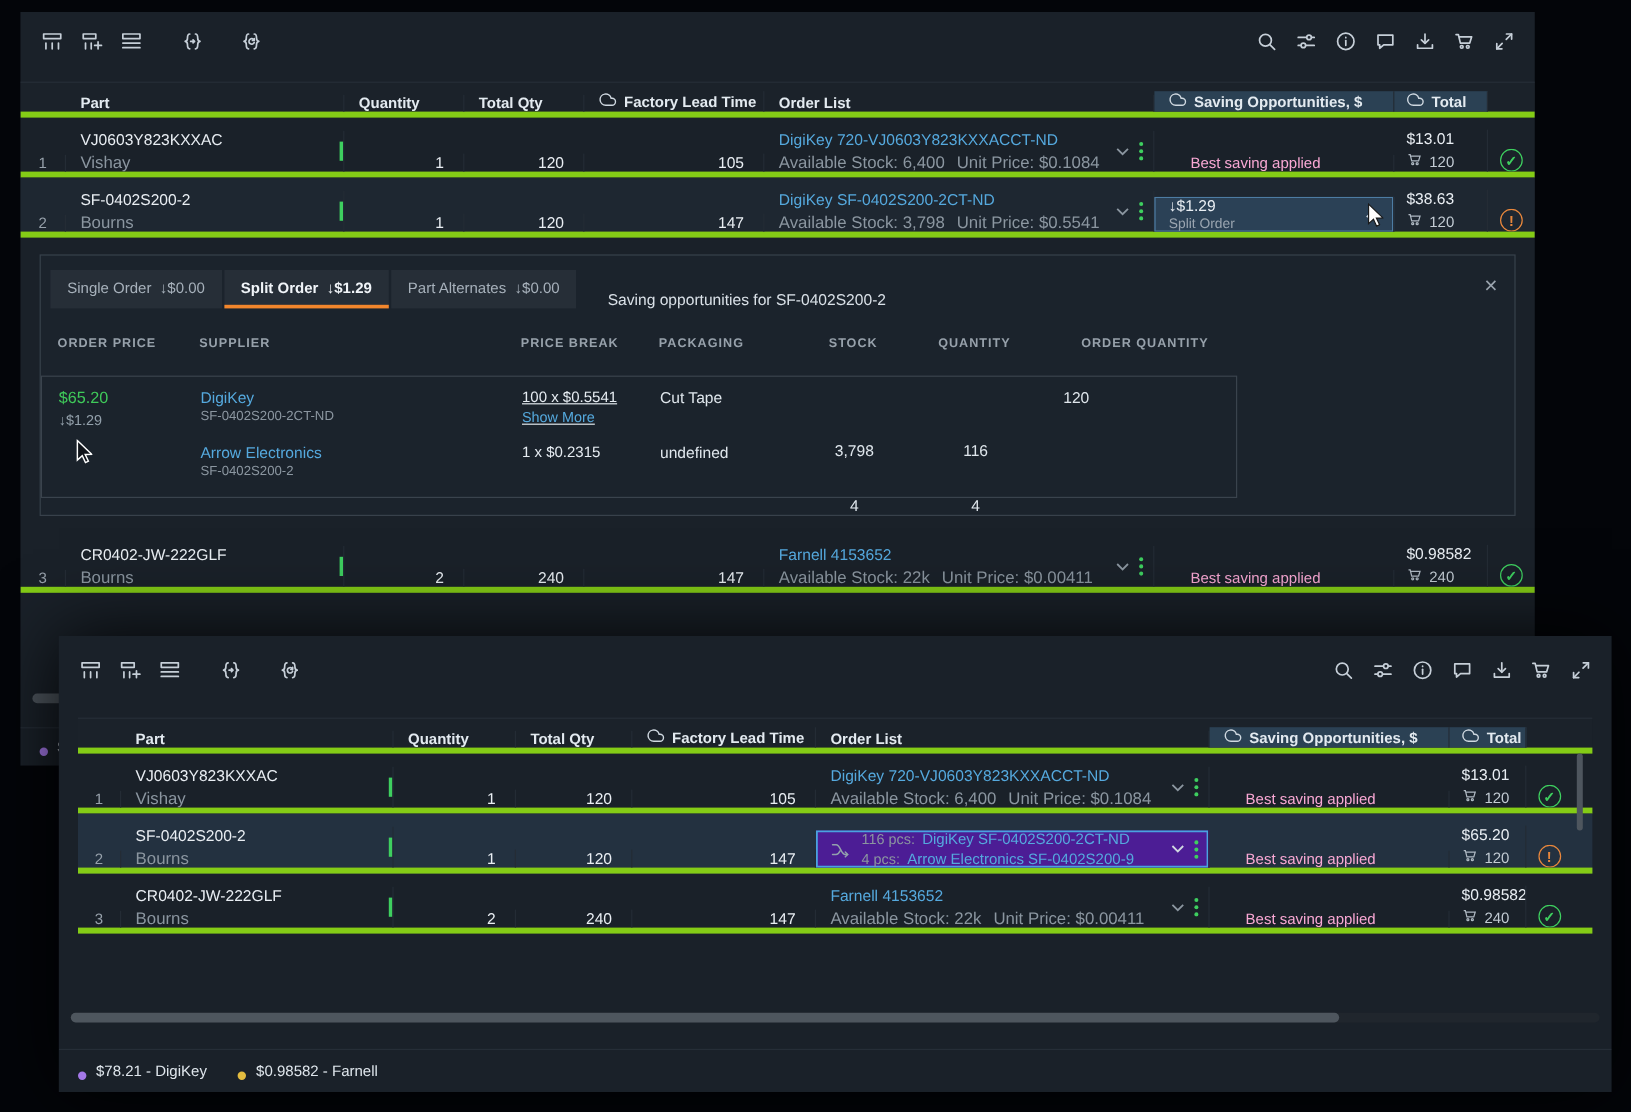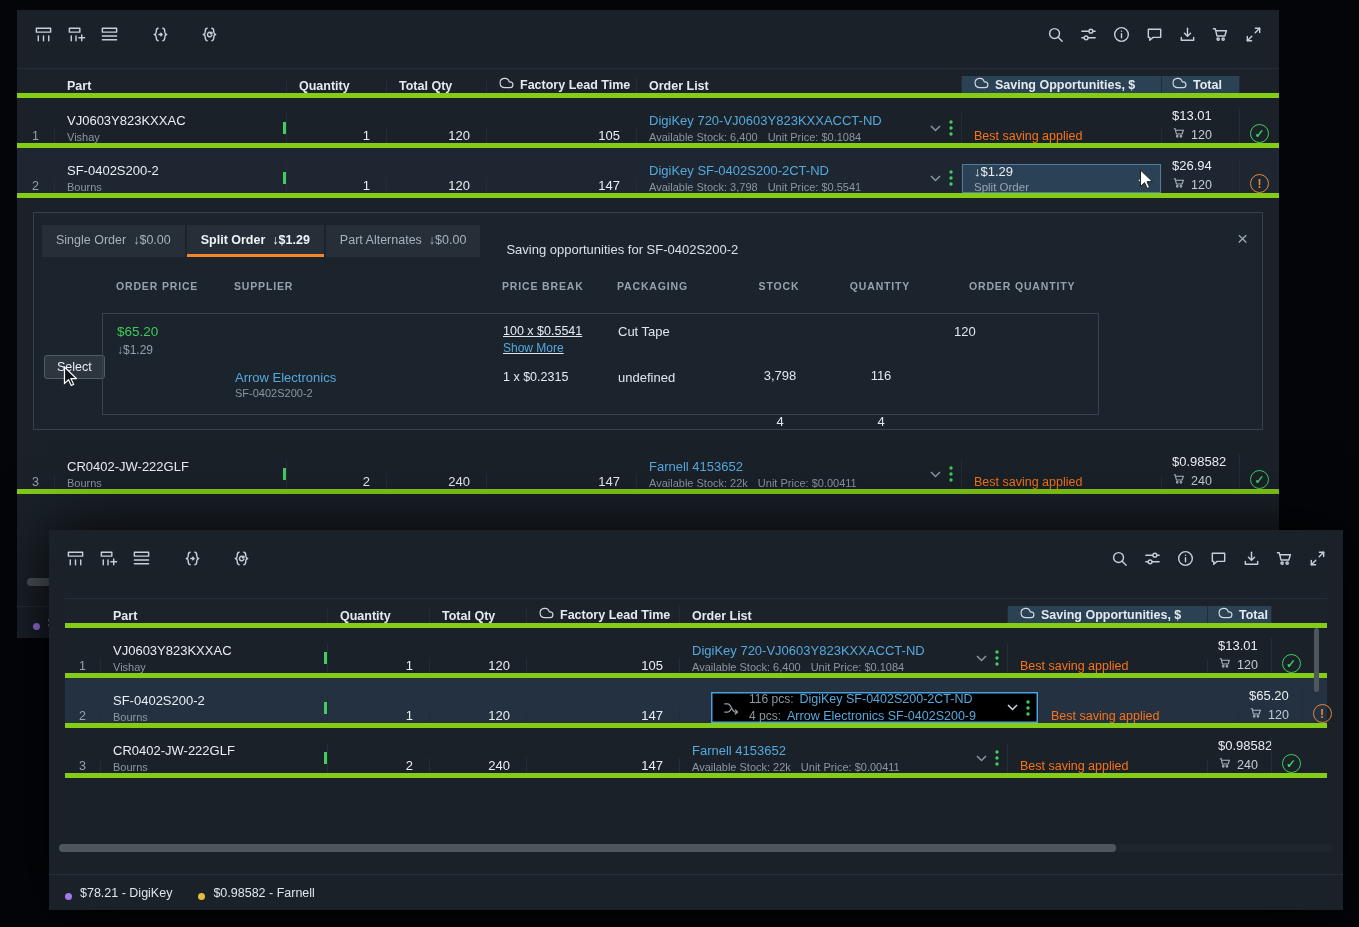--- a/index.html
+++ b/index.html
@@ -40,48 +40,48 @@
   .bw .c-num{width:38px;flex:none}.bw .c-part{width:232px;flex:none}.bw .c-qty{width:100px;flex:none}
   .bw .c-tqty{width:100px;flex:none}.bw .c-lead{width:150px;flex:none}.bw .c-order{width:325px;flex:none}
   .bw .c-sav{width:200px;flex:none}.bw .c-total{width:78px;flex:none}.bw .c-stat{width:39px;flex:none;border-right:none}
   .fw .c-num{width:36px;flex:none}.fw .c-part{width:227px;flex:none}.fw .c-qty{width:102px;flex:none}
   .fw .c-tqty{width:97px;flex:none}.fw .c-lead{width:153px;flex:none}.fw .c-order{width:328px;flex:none}
   .fw .c-sav{width:200px;flex:none}.fw .c-total{width:64px;flex:none}.fw .c-stat{width:38px;flex:none;border-right:none}
 
   .c-num { align-items:center; color:#97a1ab; font-size:12.5px; }
   .numcell { align-items:flex-end; padding-right:16px; font-size:13px; color:#e9eef3; }
   .l1 { font-size:13px; color:#e9eef3; white-space:nowrap; }
-  .l2 { font-size:11px; color:#8b96a0; margin-top:3px; white-space:nowrap; }
+  .l2 { font-size:14px; color:#8b96a0; margin-top:3px; white-space:nowrap; }
   .sp { margin-left:10px; }
   .avail-bar { position:absolute; right:0; top:9px; bottom:9px; width:3px; background:#3ecf5f; }
   .link { color:#55a9de; cursor:pointer; }
   .orderc { flex-direction:row; align-items:center; gap:8px; padding-right:8px; }
   .order-lines { flex:1; min-width:0; }
   .chev, .kebab { flex:none; display:flex; align-items:center; cursor:pointer; }
-  .muted { color:#f97316; font-size:12.5px; }
+  .muted { color:#f9a8d4; font-size:12.5px;margin-left:18px; }
   .c-total { padding:0 10px; }
   .cartline { display:flex; align-items:center; gap:5px; margin-top:3px; color:#c3ccd4; font-size:12.5px; }
   .cartline svg { stroke:#aeb8c2; fill:none; stroke-width:1.5; }
   .c-stat { align-items:center; }
   .status-ok, .status-warn { width:19px; height:19px; border-radius:50%; display:flex; align-items:center;
            justify-content:center; font-size:12px; font-weight:bold; }
   .status-ok { border:1.5px solid #3ecf5f; color:#3ecf5f; }
   .status-ok::before { content:"\2713"; }
   .status-warn { border:1.5px solid #e8873c; color:#e8873c; }
   .status-warn::before { content:"!"; }
 
   
   .bw .row-open { background:#1e2731; }
   .bw .sav-open { background:#2b4156; box-shadow:inset 0 0 0 1px #4d7ca3; flex-direction:row; align-items:center; }
   .sav-open .savlines { flex:1; }
   .sav-open .l2 { font-size:11.5px; color:#9aa5b0; margin-top:2px; }
 
   
   .fw .row-sel { background:#233140; }
-  .fw .row-sel .c-order { box-shadow:inset 0 0 0 1.5px #4aa2e0; background:#000000;margin-left:31px; }
+  .fw .row-sel .c-order { box-shadow:inset 0 0 0 1.5px #4aa2e0; background:#4c1d95; }
   .split-icon { flex:none; display:flex; }
   .split-icon svg { stroke:#93a1ad; fill:none; stroke-width:1.4; stroke-linecap:round; stroke-linejoin:round; }
   .splitline { display:flex; align-items:baseline; gap:6px; font-size:12.5px; white-space:nowrap; }
   .splitline + .splitline { margin-top:3px; }
   .pcs { color:#8b96a0; font-size:12px; }
 
   
   .savings-panel { margin:14px 16px; border:1px solid #38414b; background:#1b232c; position:relative; flex:none; }
   .panel-tabs { display:flex; align-items:flex-end; padding:12px 14px 0 8px; gap:2px; }
   .ptab { height:32px; display:flex; align-items:center; gap:7px; padding:0 14px; background:#262e37;
@@ -362,21 +362,21 @@
           <div class="l1">↓$1.29</div>
           <div class="l2">Split Order</div>
         </div>
         <span class="chev">
             <svg width="11" height="7" viewBox="0 0 11 7">
               <path d="M1 6l4.5-4.5L10 6" fill="none" stroke="#cfd8e0" stroke-width="1.5"></path>
             </svg>
           </span>
       </div>
       <div class="cell c-total">
-        <div class="l1">$26.94</div>
+        <div class="l1">$38.63</div>
         <div class="cartline">
             <span><svg width="14" height="14" viewBox="0 0 20 20">
                 <path d="M2.5 4h2l1.8 7.5h8.2l1.7-5.5H5.2"></path>
                 <circle cx="7.5" cy="14.8" r="1.2"></circle>
                 <circle cx="12.8" cy="14.8" r="1.2"></circle>
               </svg></span>
             <span>120</span>
           </div>
       </div>
       <div class="cell c-stat">
@@ -396,39 +396,40 @@
         </div>
         <div class="ptab">
           <span>Part Alternates</span>
             <span class="ptab-delta">↓$0.00</span>
         </div>
         <div class="panel-title">Saving opportunities for SF-0402S200-2</div>
       </div>
       <div class="panel-close">×</div>
 
       <div class="panel-body">
-        <div class="panel-left">
-          <button class="select-btn">Select</button>
-        </div>
         <div class="panel-right">
           <div class="pgrid phead">
             <div>ORDER PRICE</div>
             <div>SUPPLIER</div>
             <div>PRICE BREAK</div>
             <div>PACKAGING</div>
             <div class="r-al">STOCK</div>
             <div class="r-al">QUANTITY</div>
             <div class="oq-h">ORDER QUANTITY</div>
           </div>
           <div class="pbox">
             <div class="pgrid pcontent">
               <div class="op-cell">
                 <div class="op-price">$65.20</div>
                 <div class="op-delta">↓$1.29</div>
               </div>
+              <div style="grid-column:2;grid-row:1;">
+                <div class="sup-name link">DigiKey</div>
+                <div class="sup-part">SF-0402S200-2CT-ND</div>
+              </div>
               <div style="grid-column:3;grid-row:1;text-decoration:underline;">
                 <div class="pb-main">100 x $0.5541</div>
                 <div class="show-more link">Show More</div>
               </div>
               <div style="grid-column:4;grid-row:1;">Cut Tape</div>
               <div class="r-al" style="grid-column:5;grid-row:1;">3,798</div>
               <div class="r-al" style="grid-column:6;grid-row:1;">116</div>
               <div class="oq-val" style="grid-column:7;grid-row:1;">120</div>
 
               <div style="grid-column:2;grid-row:2;">

